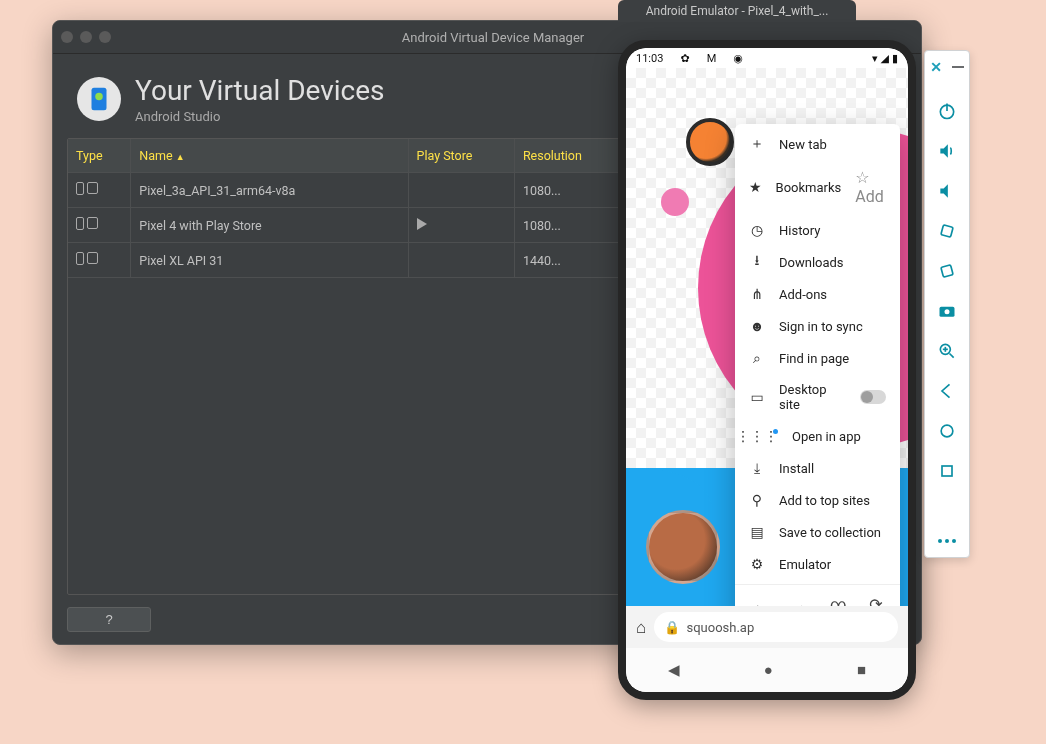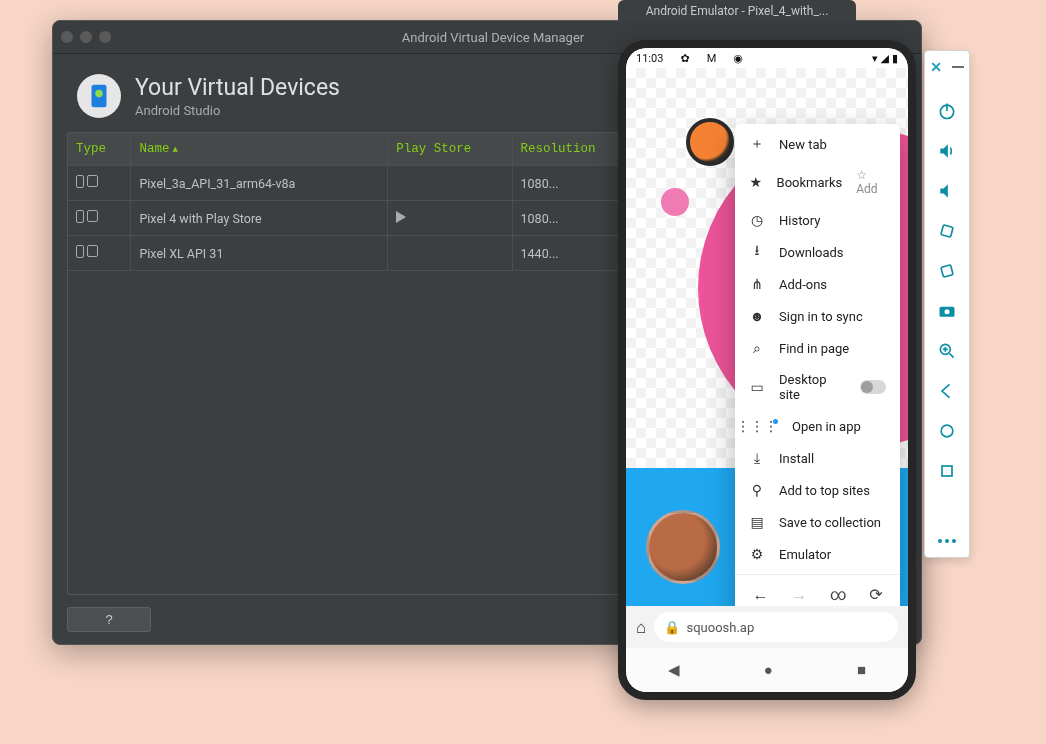--- a/index.html
+++ b/index.html
@@ -42,41 +42,40 @@
   .avd-header {
     display: flex; align-items: center; gap: 14px;
     padding: 20px 24px 14px;
   }
   .studio-logo {
     width: 44px; height: 44px; border-radius: 50%;
     background: #e6e6e6;
     display:flex;align-items:center;justify-content:center;
   }
   .studio-logo svg { width: 30px; height: 30px;}
-  .avd-header-text h1 { color: #e0e0e0; font-size: 23px; font-weight: 400; }
+  .avd-header-text h1 { color: #e0e0e0; font-size: 28px; font-weight: 400; }
   .avd-header-text .sub { color: #a9a9a9; font-size: 13px; margin-top: 2px;}
   .avd-table-wrap {
     flex: 1;
     margin: 0 14px;
     background: #3c3f41;
     border: 1px solid #555; border-radius: 2px;
     overflow: hidden;
     display:flex;flex-direction:column;
   }
   .avd-table { width:100%; border-collapse: collapse; font-size:12.5px; color:#c0c0c0;}
   .avd-table th, .avd-table td {
     text-align:left; padding: 9px 8px;
     border-right: 1px solid #4d4f50;
     border-bottom: 1px solid #4d4f50;
     white-space: nowrap; overflow:hidden; text-overflow:ellipsis;
   }
   .avd-table th {
-    background:#45494a; font-weight:400; color:#84cc16;
+    background:#45494a; font-weight:400; color:#fde047;
     border-top:none;
-    font-family:Liberation Mono, monospace;
   }
   .col-type{width:40px; text-align:center;}
   .col-name{width:190px;}
   .col-play{width:60px;}
   .col-res{width:58px;}
   .col-api{width:30px;}
   .col-target{width:90px;}
   .col-cpu{width:60px;}
   .device-icon{display:inline-flex;gap:1px;}
   .device-icon span{border:1.5px solid #aaa;border-radius:2px;display:inline-block;}
@@ -149,21 +148,21 @@
   }
   
   .ff-menu{
     position:absolute; right:8px; top:56px;
     width:165px; background:#fff; border-radius:6px;
     box-shadow:0 10px 30px rgba(0,0,0,0.28);
     font-size:13px;color:#222; padding:4px 0;
   }
   .ff-menu-item{display:flex;align-items:center;gap:14px;padding:8px 14px;}
   .ff-menu-item .mi-label{flex:1;}
-  .ff-menu-item .sub{color:#8a8a8a;font-size:12px;margin-left:auto;}
+  .ff-menu-item .sub{color:#8a8a8a;font-size:16px;margin-left:auto;}
   .ff-menu-item .toggle{width:26px;height:14px;border-radius:8px;background:#d8d8d8;position:relative;}
   .ff-menu-item .toggle::after{content:"";position:absolute;left:1px;top:1px;width:12px;height:12px;border-radius:50%;background:#9e9e9e;}
   .mi-icon{width:16px;height:16px;display:flex;align-items:center;justify-content:center;color:#333;font-size:14px;}
   .blue-dot{width:5px;height:5px;border-radius:50%;background:#2196f3;margin-left:-6px;margin-top:-10px;}
   .ff-menu-nav{display:flex;justify-content:space-around;padding:10px 6px;border-top:1px solid #eee;margin-top:4px;}
   .ff-nav-btn{color:#444;font-size:16px;}
   .ff-nav-btn.dim{color:#c4c4c4;}
 
   .urlbar{height:42px;background:#f3f3f3;display:flex;align-items:center;gap:8px;padding:0 10px;font-size:13px;color:#333;}
   .url-pill{flex:1;background:#fff;border-radius:20px;height:30px;display:flex;align-items:center;padding:0 10px;color:#555;overflow:hidden;}

